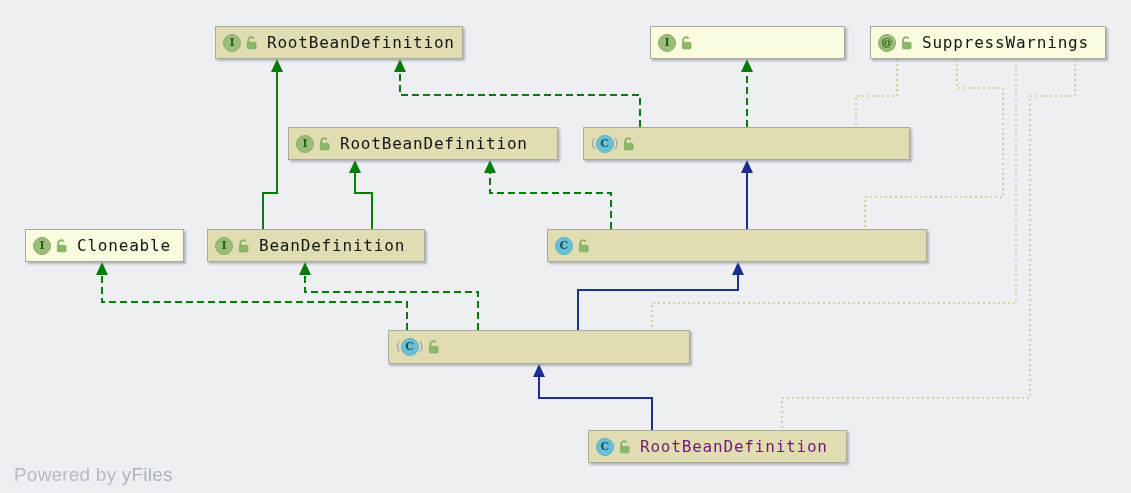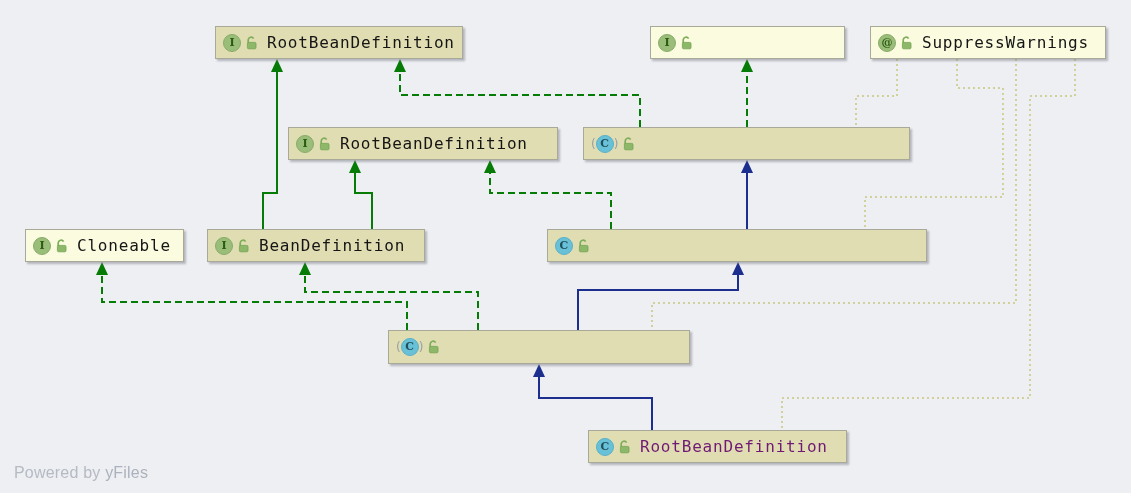--- a/index.html
+++ b/index.html
@@ -47,21 +47,21 @@
   }
   .paren{
     font-family:"DejaVu Sans",sans-serif;
     font-size:12px;color:#9aa0a8;letter-spacing:0;
     line-height:16px;
   }
   .lock{margin-left:4px;flex:none;display:inline-flex;}
   .footer{
     position:absolute;left:14px;top:464px;
     font-family:"Liberation Sans","DejaVu Sans",sans-serif;
-    font-size:16px;color:#b5bac3;letter-spacing:0.2px;
+    font-size:19px;color:#b5bac3;letter-spacing:0.2px;
   }
   .footer .yfiles{color:#acb2bd;}
 </style>
 </head>
 <body>
 
 <div class="canvas">
   <svg class="edge-layer" viewBox="0 0 1131 493" xmlns="http://www.w3.org/2000/svg">
       <polygon points="277,59 271,72 283,72" fill="#067c06"></polygon>
       <polyline points="263,229 263,193 277,193 277,71" fill="none" stroke="#067c06" stroke-width="2"></polyline>

